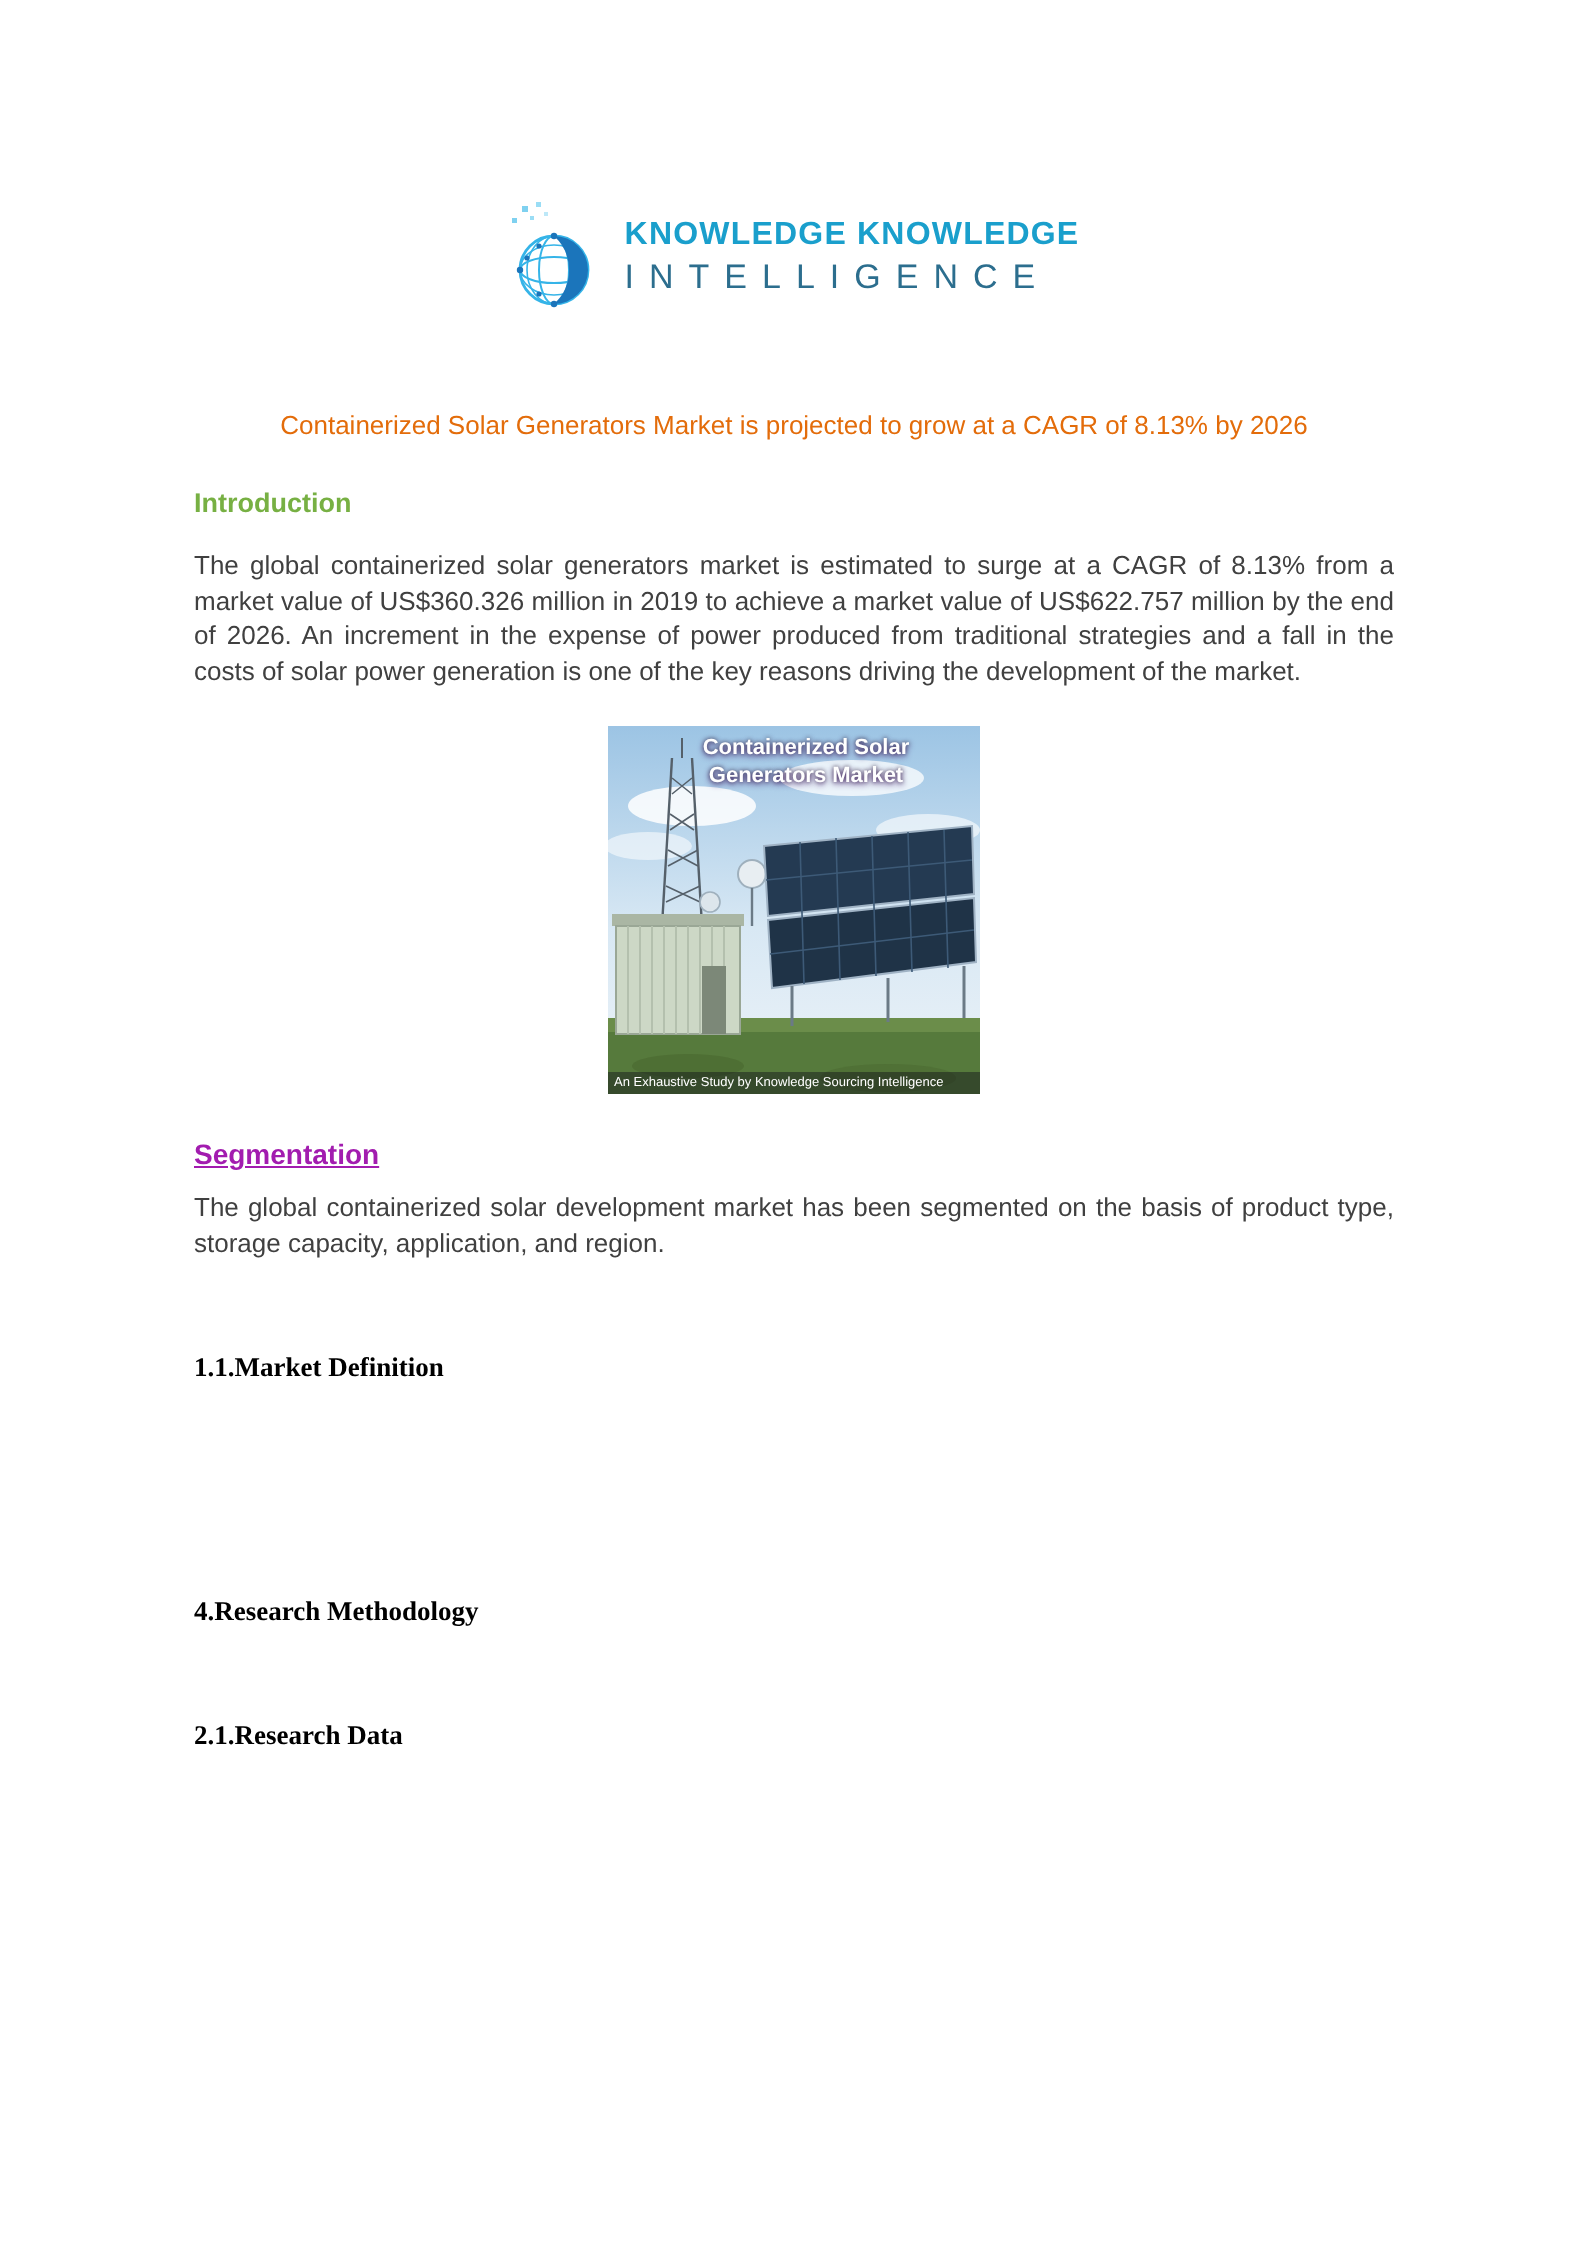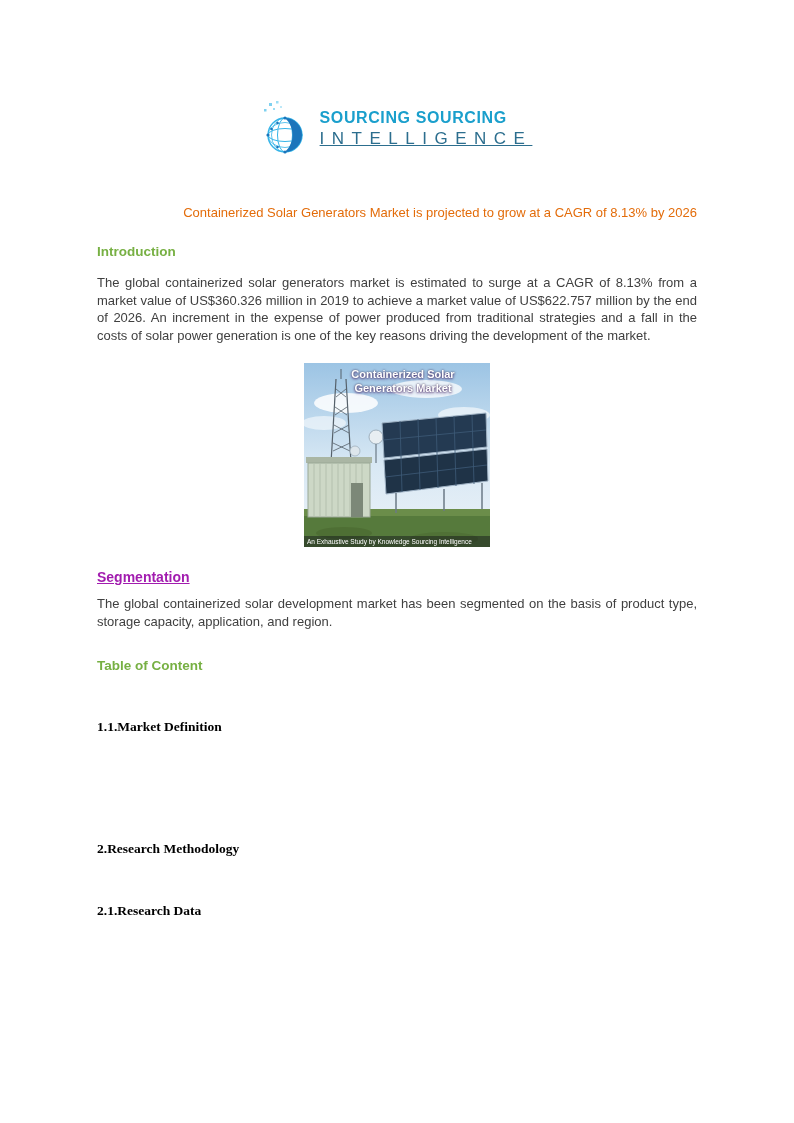--- a/index.html
+++ b/index.html
@@ -28,27 +28,26 @@
     font-size: 16px;
     font-weight: 600;
     letter-spacing: 0.6px;
   }
   .logo-line2 {
     color: var(--logo-navy, #2C6E8E);
     font-size: 17px;
     font-weight: 500;
     letter-spacing: 7.5px;
     margin-top: 2px;
-    text-decoration: underline;
   }
   
   .content { padding: 0 97px; }
   .doc-title {
     margin: 48px 0 0 0;
-    text-align: right;
+    text-align: center;
     font-size: 13px;
     font-weight: 400;
     color: var(--title-color, #E36C0A);
   }
   .section-heading {
     margin: 24px 0 0 0;
     font-size: 13.5px;
     font-weight: 700;
     color: var(--heading-color, #77B043);
   }
@@ -134,21 +133,21 @@
 
         <circle cx="23" cy="17" r="1.6" fill="#1B75BB"></circle>
         <circle cx="6" cy="34" r="1.6" fill="#1B75BB"></circle>
         <circle cx="23" cy="51" r="1.6" fill="#1B75BB"></circle>
         <circle cx="15.5" cy="22" r="1.3" fill="#1B75BB"></circle>
         <circle cx="9.5" cy="28" r="1.3" fill="#1B75BB"></circle>
         <circle cx="15.5" cy="46" r="1.3" fill="#1B75BB"></circle>
       </svg>
     </span>
     <span class="logo-text">
-      <span class="logo-line1">SOURCING SOURCING</span>
+      <span class="logo-line1">KNOWLEDGE KNOWLEDGE</span>
       <span class="logo-line2">INTELLIGENCE</span>
     </span>
   </header>
 
   <main class="content">
 
     <h1 class="doc-title">Containerized Solar Generators Market is projected to grow at a CAGR of 8.13% by 2026</h1>
 
     <h2 class="section-heading">Introduction</h2>
 
@@ -200,20 +199,19 @@
         <line x1="178" y1="120" x2="178" y2="146" stroke="#6B7A86" stroke-width="1.5"></line>
       </svg>
       <figcaption class="overlay-title">Containerized Solar Generators Market</figcaption>
       <div class="overlay-caption">An Exhaustive Study by Knowledge Sourcing Intelligence</div>
     </figure>
 
     <h2 class="bold-heading">Segmentation</h2>
 
     <p class="body-text seg-text">The global containerized solar development market has been segmented on the basis of product type, storage capacity, application, and region.</p>
 
-    <h2 class="section-heading toc-heading">Table of Content</h2>
 
     <div class="toc-item">1.1.Market Definition</div>
-    <div class="toc-item big-gap">2.Research Methodology</div>
+    <div class="toc-item big-gap">4.Research Methodology</div>
     <div class="toc-item">2.1.Research Data</div>
 
   </main>
 </div>
 
 </body></html>

